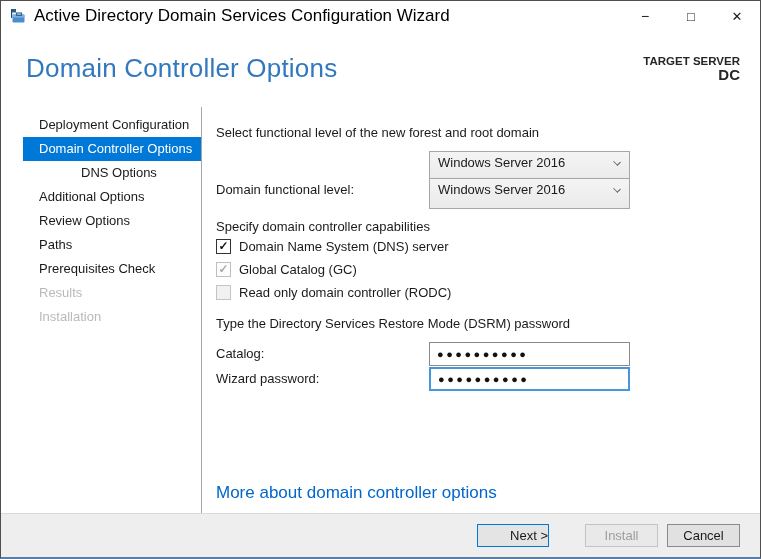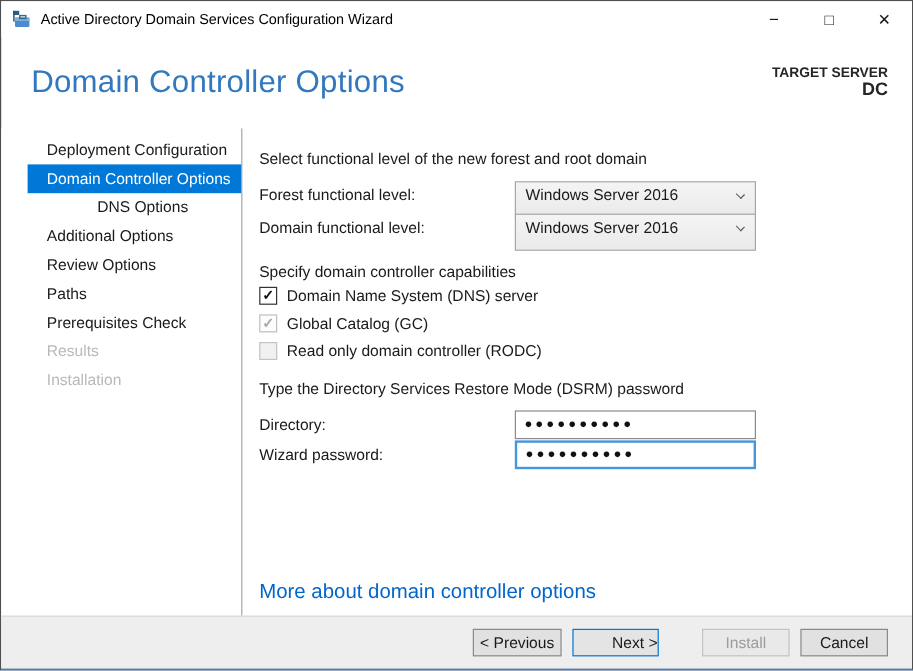--- a/index.html
+++ b/index.html
@@ -5,21 +5,21 @@
   * { margin:0; padding:0; box-sizing:border-box; }
   html,body { background:#c8c8c8; font-family:"Liberation Sans", sans-serif; }
   .window{
     position:relative; width:761px; height:559px; background:#ffffff;
     border:1px solid #4f4f4f; border-bottom:2px solid #5c7ea6; overflow:hidden;
     font-family:"Liberation Sans", sans-serif;
   }
   
   .titlebar{ position:absolute; top:0; left:0; right:0; height:30px; background:#ffffff; display:flex; align-items:center; }
   .app-icon{ width:16px; height:16px; margin-left:9px; display:inline-block; }
-  .title-text{ margin-left:8px; font-size:12px; color:#000000; }
+  .title-text{ margin-left:8px; font-size:17px; color:#000000; }
   .win-controls{ position:absolute; right:0; top:0; height:30px; display:flex; }
   .win-btn{ width:46px; height:30px; display:flex; align-items:center; justify-content:center;
             font-size:13px; color:#1a1a1a; cursor:default; }
   .win-btn.min{ font-size:14px; }
   
   .page-title{ position:absolute; left:25px; top:52px; font-size:26px; font-weight:300; color:#3178be; letter-spacing:0.2px; }
   .target{ position:absolute; right:20px; top:53px; text-align:right; }
   .target-label{ font-size:11.5px; font-weight:bold; color:#262626; line-height:14px; }
   .target-name{ font-size:15px; font-weight:bold; color:#262626; line-height:14px; }
   
@@ -106,21 +106,20 @@
       <div class="nav-item">Paths</div>
       <div class="nav-item">Prerequisites Check</div>
       <div class="nav-item disabled">Results</div>
       <div class="nav-item disabled">Installation</div>
     </nav>
 
     <div class="content">
 
       <div class="abs sec-heading" style="left:13px; top:18px;">Select functional level of the new forest and root domain</div>
 
-      <div class="abs field-label" style="left:13px; top:48px;">Forest functional level:</div>
       <div class="dropdown" style="top:44px;">
         <span>Windows Server 2016</span>
         <span class="chevron-down"></span>
       </div>
 
       <div class="abs field-label" style="left:13px; top:75px;">Domain functional level:</div>
       <div class="dropdown" style="top:71px;">
         <span>Windows Server 2016</span>
         <span class="chevron-down"></span>
       </div>
@@ -139,30 +138,29 @@
           </span>
         <span class="cb-label">Global Catalog (GC)</span>
       </div>
       <div class="cb-row dis dis-un" style="top:178px;">
         <span class="cb-box"></span>
         <span class="cb-label">Read only domain controller (RODC)</span>
       </div>
 
       <div class="abs sec-heading" style="left:13px; top:209px;">Type the Directory Services Restore Mode (DSRM) password</div>
 
-      <div class="abs field-label" style="left:13px; top:239px;">Directory:</div>
+      <div class="abs field-label" style="left:13px; top:239px;">Catalog:</div>
       <input class="pw-input" style="top: 235px;" type="text" value="●●●●●●●●●●">
 
       <div class="abs field-label" style="left:13px; top:264px;">Wizard password:</div>
       <input class="pw-input focus" style="top: 260px;" type="text" value="●●●●●●●●●●">
 
       <a class="abs help-link" style="left:13px; top:376px;">More about domain controller options</a>
     </div>
   </div>
 
   <div class="footer">
-    <div class="btn" style="left:393px; width:74px;">&lt; Previous</div>
     <div class="btn default" style="left:476px; width:72px;text-align:right;">Next &gt;</div>
     <div class="btn disabled" style="left:584px; width:73px;">Install</div>
     <div class="btn" style="left:666px; width:73px;">Cancel</div>
   </div>
 
 </div>
 
 </body></html>

